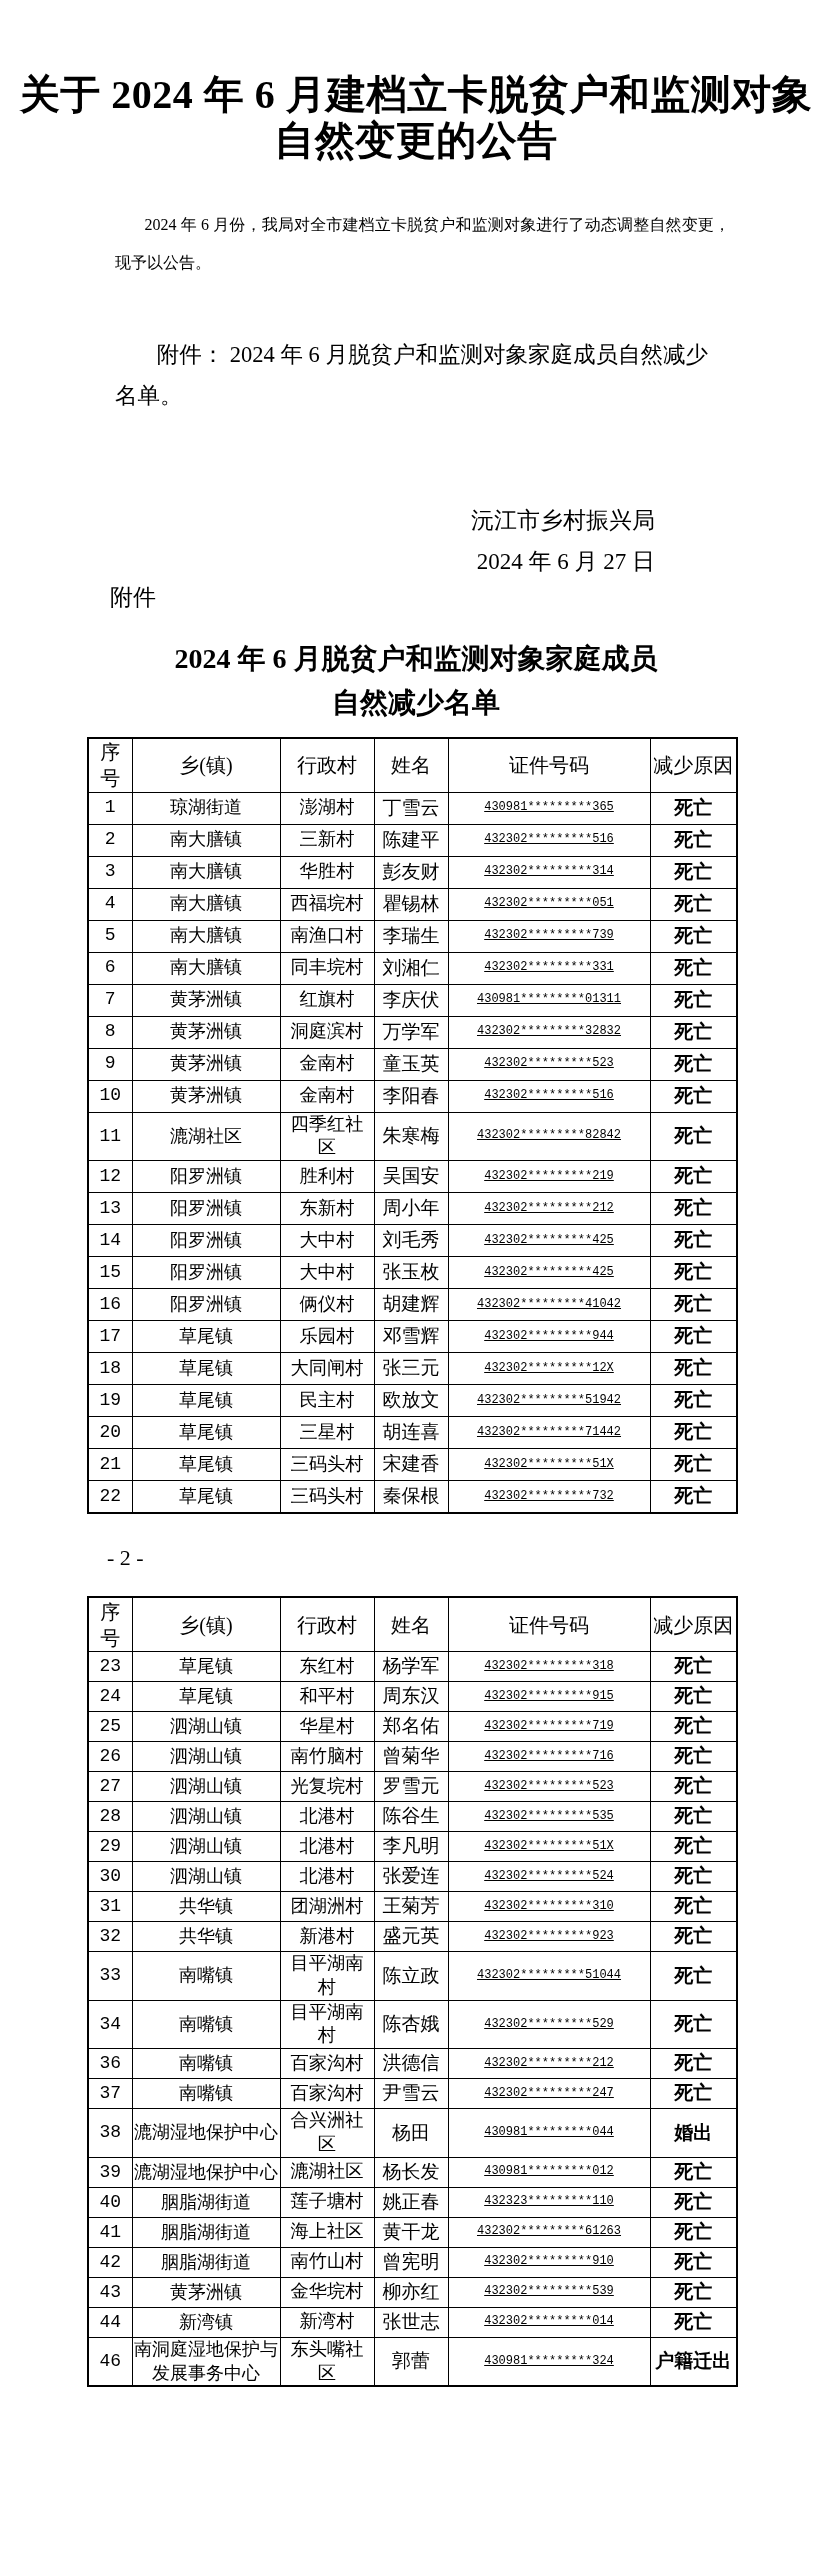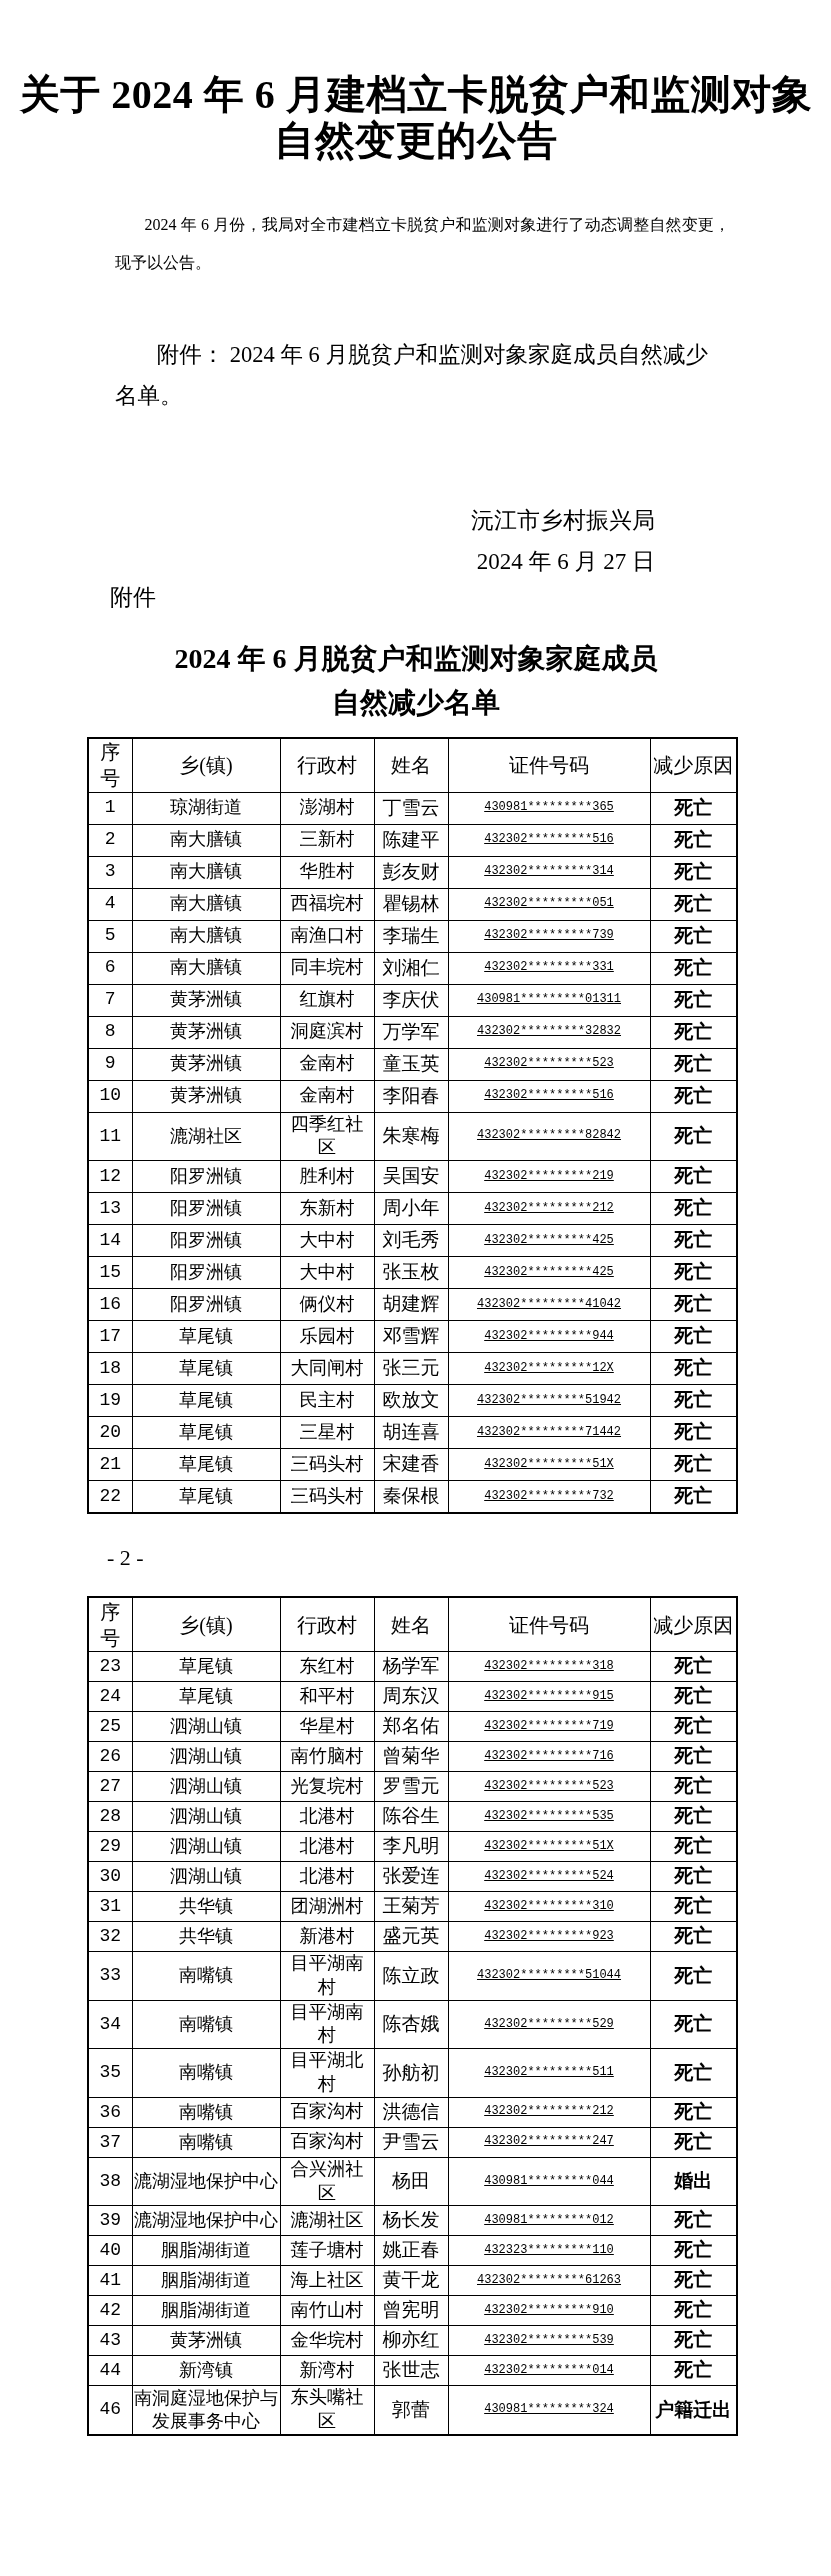--- a/index.html
+++ b/index.html
@@ -390,28 +390,20 @@
       </tr>
       <tr class="datarow">
         <td class="c0">34</td>
         <td class="c1">南嘴镇</td>
         <td class="c2">目平湖南村</td>
         <td class="c3">陈杏娥</td>
         <td class="c4">432302*********529</td>
         <td class="c5">死亡</td>
       </tr>
       <tr class="datarow">
-        <td class="c0">35</td>
-        <td class="c1">南嘴镇</td>
-        <td class="c2">目平湖北村</td>
-        <td class="c3">孙舫初</td>
-        <td class="c4">432302*********511</td>
-        <td class="c5">死亡</td>
-      </tr>
-      <tr class="datarow">
         <td class="c0">36</td>
         <td class="c1">南嘴镇</td>
         <td class="c2">百家沟村</td>
         <td class="c3">洪德信</td>
         <td class="c4">432302*********212</td>
         <td class="c5">死亡</td>
       </tr>
       <tr class="datarow">
         <td class="c0">37</td>
         <td class="c1">南嘴镇</td>

